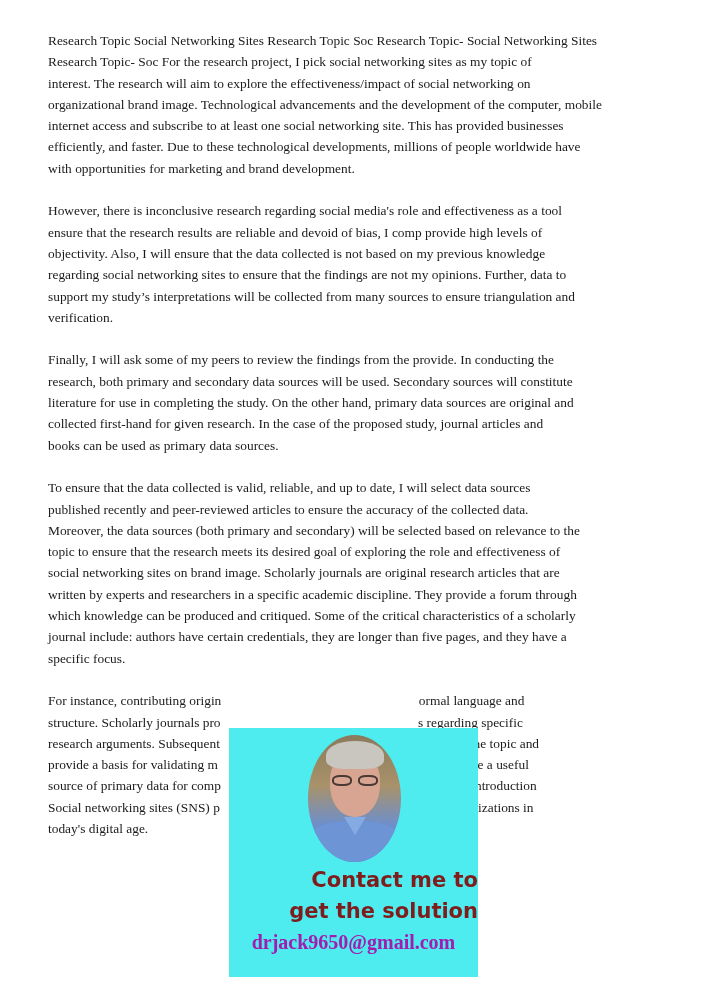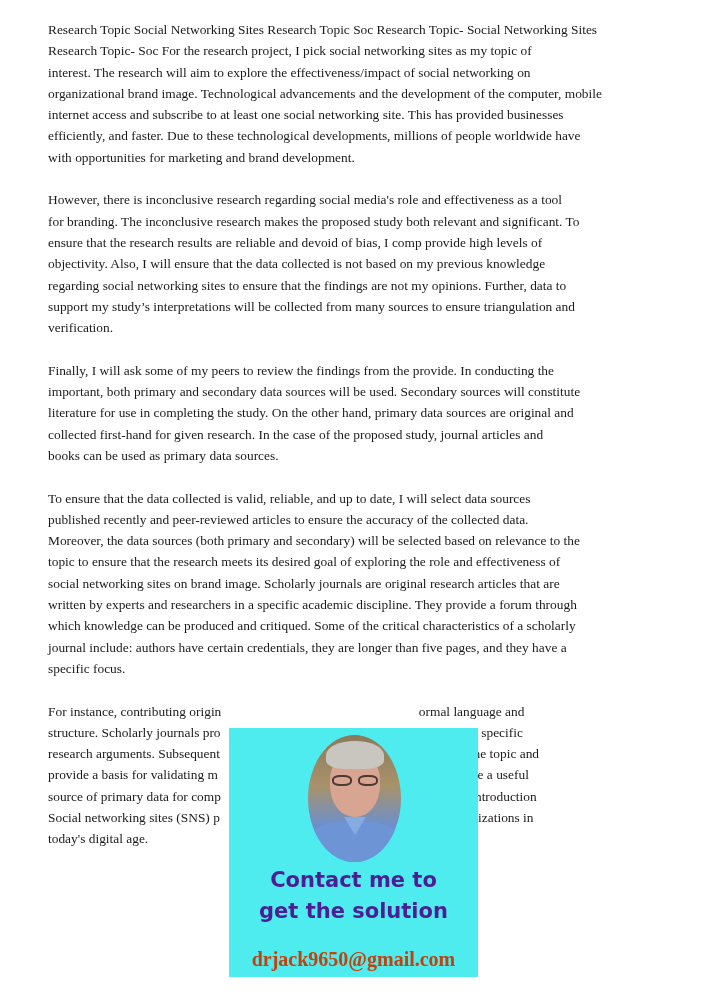--- a/index.html
+++ b/index.html
@@ -1,18 +1,18 @@
 <!DOCTYPE html>
 <html><head>
 <meta charset="utf-8">
 <style>
   html, body { margin: 0; padding: 0; background: #ffffff; }
   body { width: 708px; height: 1000px; position: relative; overflow: hidden; }
   .page {
-    position: absolute; left: 48px; top: 19px; width: 600px;
+    position: absolute; left: 48px; top: 30px; width: 600px;
     font-family: "Liberation Serif", "DejaVu Serif", serif;
     font-size: 13.4px; line-height: 21.3px; color: #1a1a1a;
   }
   .para { margin: 0 0 21.3px 0; }
   .line { display: block; white-space: nowrap; }
   .promo {
     position: absolute; left: 229px; top: 728px; width: 249px; height: 249px;
     background: #4eecef;
   }
   .avatar {
@@ -22,55 +22,54 @@
   }
   .avatar .hair { position:absolute; left:18px; top:6px; width:58px; height:28px; border-radius:50% 50% 30% 30%; background:#c9c6bf; }
   .avatar .face { position:absolute; left:22px; top:16px; width:50px; height:66px; border-radius:45% 45% 48% 48%; background:#d8a592; }
   .avatar .glasses { position:absolute; left:22px; top:40px; width:50px; height:12px; }
   .avatar .glasses span { position:absolute; top:0; width:20px; height:11px; border:2px solid #4a3a34; border-radius:40%; box-sizing:border-box; }
   .avatar .glasses span:first-child { left:2px; }
   .avatar .glasses span:last-child { right:2px; }
   .avatar .shirt { position:absolute; left:-4px; top:86px; width:101px; height:50px; border-radius:45% 45% 0 0; background:#6d95d6; }
   .avatar .collar { position:absolute; left:36px; top:82px; width:22px; height:18px; background:#86aae2; clip-path: polygon(0 0,100% 0,50% 100%); }
   .promo-title {
-    position: absolute; left: 0; top: 137px; width: 249px; text-align: center;
+    position: absolute; left: 0; top: 137px; width: 249px; text-align: right;
     font-family: "DejaVu Sans", "Liberation Sans", sans-serif; font-weight: bold;
-    font-size: 21px; line-height: 31px; color: #4c1d95;
+    font-size: 21px; line-height: 31px; color: #7f1d1d;
   }
   .promo-email {
     position: absolute; left: 0; top: 203px; width: 249px; text-align: center;
     font-family: "Liberation Serif", "DejaVu Serif", serif; font-weight: bold;
-    font-size: 20px; color: #c2410c; margin-top: 17px;
+    font-size: 20px; color: #a21caf;
   }
 </style>
 </head>
 <body>
 
 <div class="page">
   <p class="para">
     <span class="line">Research Topic Social Networking Sites Research Topic Soc Research Topic- Social Networking Sites</span>
     <span class="line">Research Topic- Soc For the research project, I pick social networking sites as my topic of</span>
     <span class="line">interest. The research will aim to explore the effectiveness/impact of social networking on</span>
     <span class="line">organizational brand image. Technological advancements and the development of the computer, mobile</span>
     <span class="line">internet access and subscribe to at least one social networking site. This has provided businesses</span>
     <span class="line">efficiently, and faster. Due to these technological developments, millions of people worldwide have</span>
     <span class="line">with opportunities for marketing and brand development.</span>
   </p>
   <p class="para">
     <span class="line">However, there is inconclusive research regarding social media's role and effectiveness as a tool</span>
-    <span class="line">for branding. The inconclusive research makes the proposed study both relevant and significant. To</span>
     <span class="line">ensure that the research results are reliable and devoid of bias, I comp provide high levels of</span>
     <span class="line">objectivity. Also, I will ensure that the data collected is not based on my previous knowledge</span>
     <span class="line">regarding social networking sites to ensure that the findings are not my opinions. Further, data to</span>
     <span class="line">support my study’s interpretations will be collected from many sources to ensure triangulation and</span>
     <span class="line">verification.</span>
   </p>
   <p class="para">
     <span class="line">Finally, I will ask some of my peers to review the findings from the provide. In conducting the</span>
-    <span class="line">important, both primary and secondary data sources will be used. Secondary sources will constitute</span>
+    <span class="line">research, both primary and secondary data sources will be used. Secondary sources will constitute</span>
     <span class="line">literature for use in completing the study. On the other hand, primary data sources are original and</span>
     <span class="line">collected first-hand for given research. In the case of the proposed study, journal articles and</span>
     <span class="line">books can be used as primary data sources.</span>
   </p>
   <p class="para">
     <span class="line">To ensure that the data collected is valid, reliable, and up to date, I will select data sources</span>
     <span class="line">published recently and peer-reviewed articles to ensure the accuracy of the collected data.</span>
     <span class="line">Moreover, the data sources (both primary and secondary) will be selected based on relevance to the</span>
     <span class="line">topic to ensure that the research meets its desired goal of exploring the role and effectiveness of</span>
     <span class="line">social networking sites on brand image. Scholarly journals are original research articles that are</span>

